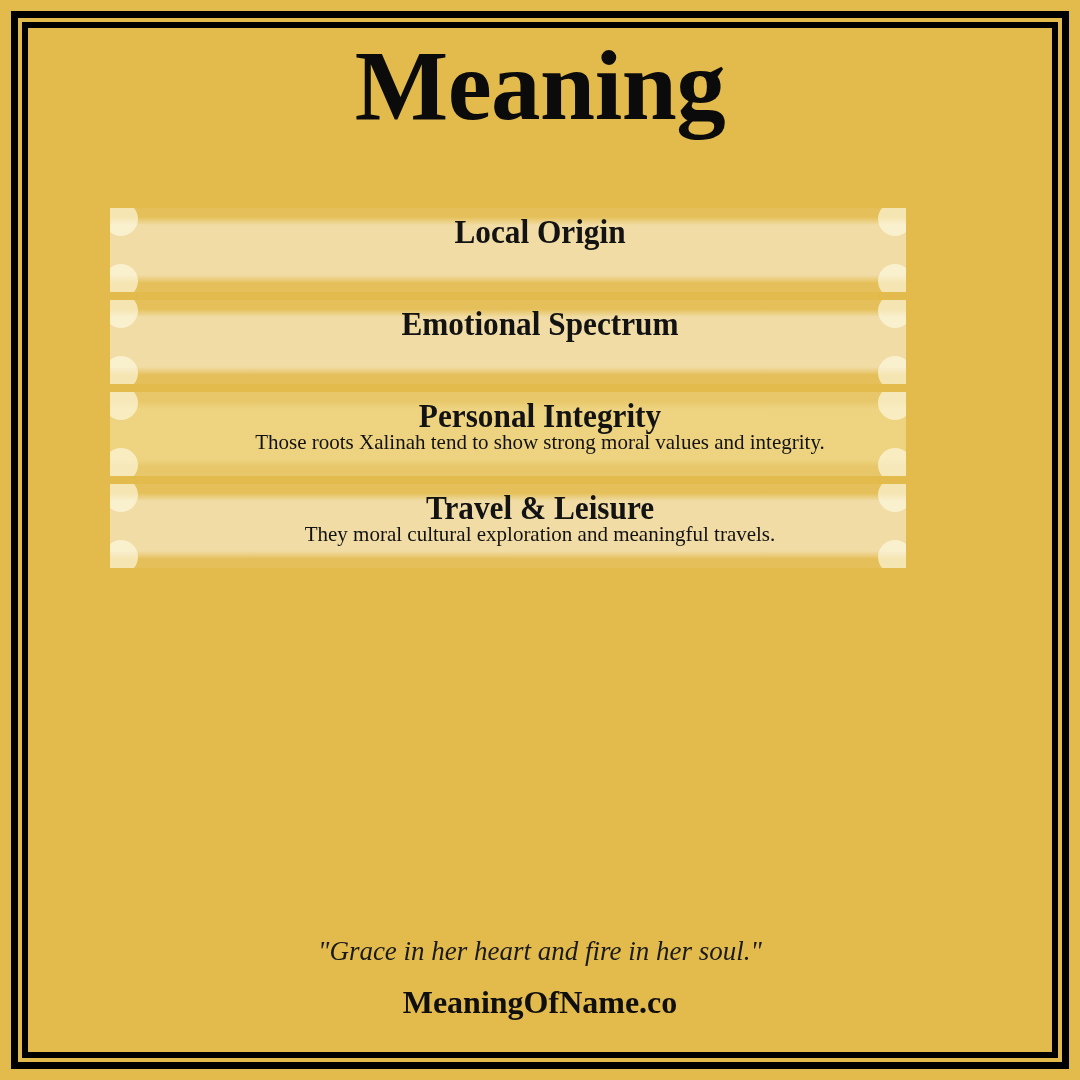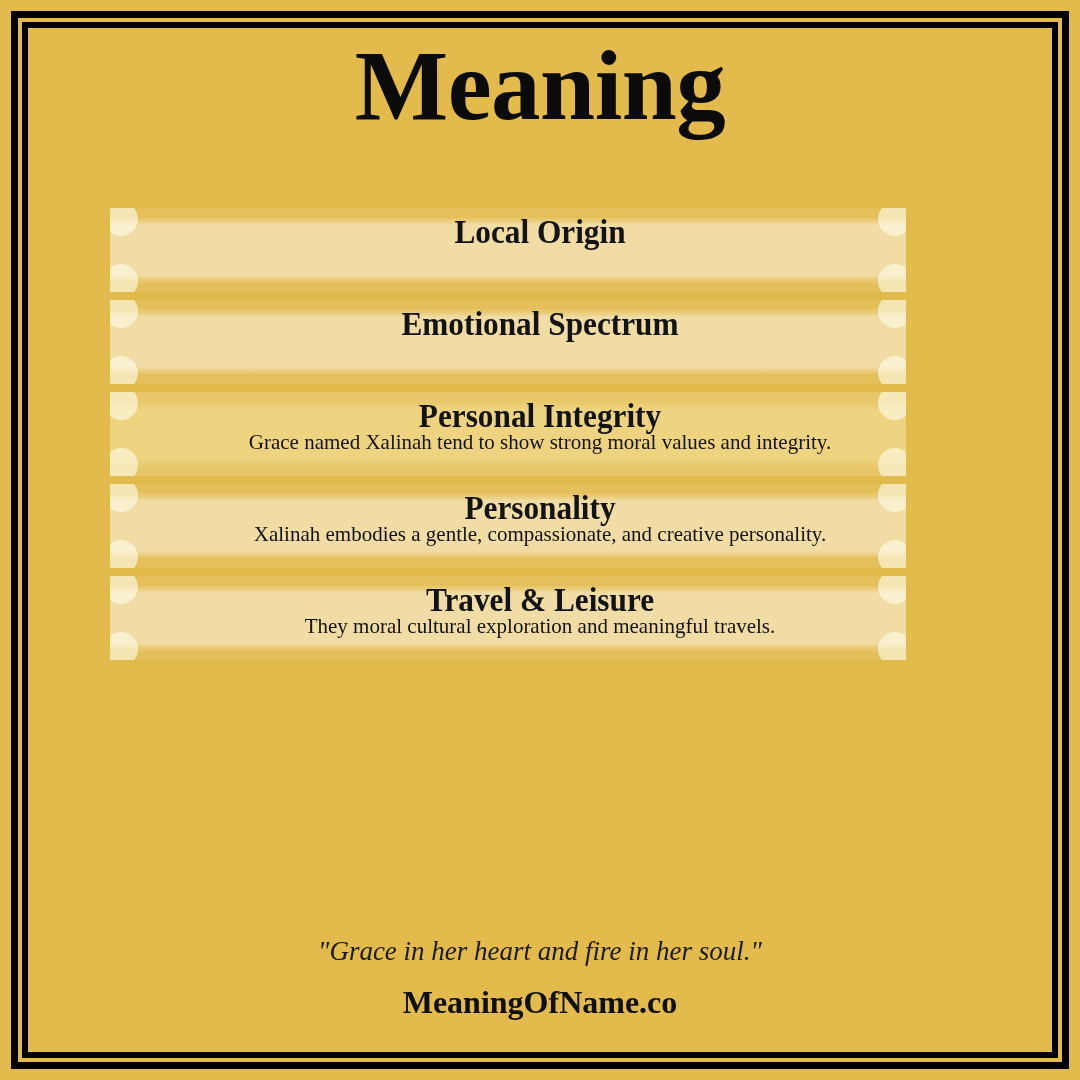--- a/index.html
+++ b/index.html
@@ -209,31 +209,21 @@
             <div class="card-heading">Emotional Spectrum</div>
           </div>
         </div>
         <div class="card ghost">
           <div class="dot tl"></div>
           <div class="dot bl"></div>
           <div class="dot tr"></div>
           <div class="dot br"></div>
           <div class="card-text">
             <div class="card-heading">Personal Integrity</div>
-            <div class="card-body">Grace named Xalinah tend to show strong moral values and integrity.</div>
-          </div>
-        </div>
-        <div class="card solid">
-          <div class="dot tl"></div>
-          <div class="dot bl"></div>
-          <div class="dot tr"></div>
-          <div class="dot br"></div>
-          <div class="card-text">
-            <div class="card-heading">Personality</div>
-            <div class="card-body">Xalinah embodies a gentle, compassionate, and creative personality.</div>
+            <div class="card-body">Those roots Xalinah tend to show strong moral values and integrity.</div>
           </div>
         </div>
         <div class="card solid">
           <div class="dot tl"></div>
           <div class="dot bl"></div>
           <div class="dot tr"></div>
           <div class="dot br"></div>
           <div class="card-text">
             <div class="card-heading">Travel &amp; Leisure</div>
             <div class="card-body">They moral cultural exploration and meaningful travels.</div>

